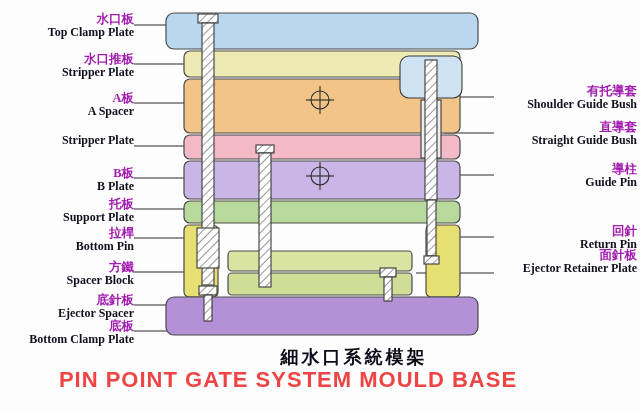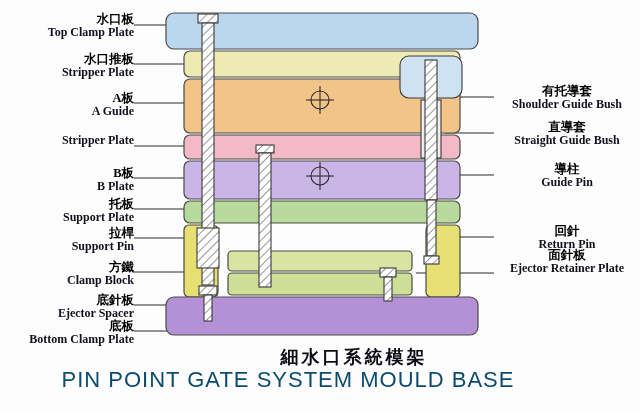--- a/index.html
+++ b/index.html
@@ -1,27 +1,27 @@
 <!DOCTYPE html>
 <html><head>
 <meta charset="utf-8">
 <style>
   html,body{margin:0;padding:0;}
   body{background:#ffffff;font-family:"Liberation Serif",serif;}
   #stage{position:relative;width:640px;height:411px;background:#fdfdfd;overflow:hidden;}
   #diagram-svg{position:absolute;left:0;top:0;}
   .label-left{position:absolute;left:4px;width:130px;text-align:right;line-height:1.12;}
-  .label-right{position:absolute;left:497px;width:140px;text-align:center;line-height:1.12;}
-  .zh{font-weight:bold;font-size:12.5px;color:#000000;}
+  .label-right{position:absolute;left:497px;width:140px;text-align:right;line-height:1.12;}
+  .zh{font-weight:bold;font-size:12.5px;color:#a21caf;}
   .en{font-weight:bold;font-size:12px;color:#10101e;}
   .title-zh{position:absolute;top:345px;left:0;width:640px;text-align:center;
     font-weight:bold;font-size:18px;letter-spacing:3px;color:#0c0c18;margin-left:34px;}
   .title-en{position:absolute;top:367px;left:0;width:576px;text-align:center;
-    font-family:"Liberation Sans",sans-serif;font-weight:normal;font-size:22px;
-    letter-spacing:1px;color:#0c4a6e;}
+    font-family:"Liberation Sans",sans-serif;font-weight:bold;font-size:22px;
+    letter-spacing:1px;color:#ef4444;}
 </style>
 </head>
 <body>
 
 <div id="stage">
 
   <svg id="diagram-svg" width="640" height="411" viewBox="0 0 640 411">
     <defs>
       <pattern id="hatch" patternUnits="userSpaceOnUse" width="6" height="6" patternTransform="rotate(45)">
         <rect width="6" height="6" fill="#ffffff"></rect>
@@ -104,40 +104,40 @@
   <div class="label-left" style="top:12px">
     <div class="zh">水口板</div>
     <div class="en">Top Clamp Plate</div>
   </div>
   <div class="label-left" style="top:52px">
     <div class="zh">水口推板</div>
     <div class="en">Stripper Plate</div>
   </div>
   <div class="label-left" style="top:91px">
     <div class="zh">A板</div>
-    <div class="en">A Guide</div>
+    <div class="en">A Spacer</div>
   </div>
   <div class="label-left" style="top:134px">
     <div class="en">Stripper Plate</div>
   </div>
   <div class="label-left" style="top:166px">
     <div class="zh">B板</div>
     <div class="en">B Plate</div>
   </div>
   <div class="label-left" style="top:197px">
     <div class="zh">托板</div>
     <div class="en">Support Plate</div>
   </div>
   <div class="label-left" style="top:226px">
     <div class="zh">拉桿</div>
-    <div class="en">Support Pin</div>
+    <div class="en">Bottom Pin</div>
   </div>
   <div class="label-left" style="top:260px">
     <div class="zh">方鐵</div>
-    <div class="en">Clamp Block</div>
+    <div class="en">Spacer Block</div>
   </div>
   <div class="label-left" style="top:293px">
     <div class="zh">底針板</div>
     <div class="en">Ejector Spacer</div>
   </div>
   <div class="label-left" style="top:319px">
     <div class="zh">底板</div>
     <div class="en">Bottom Clamp Plate</div>
   </div>
 

